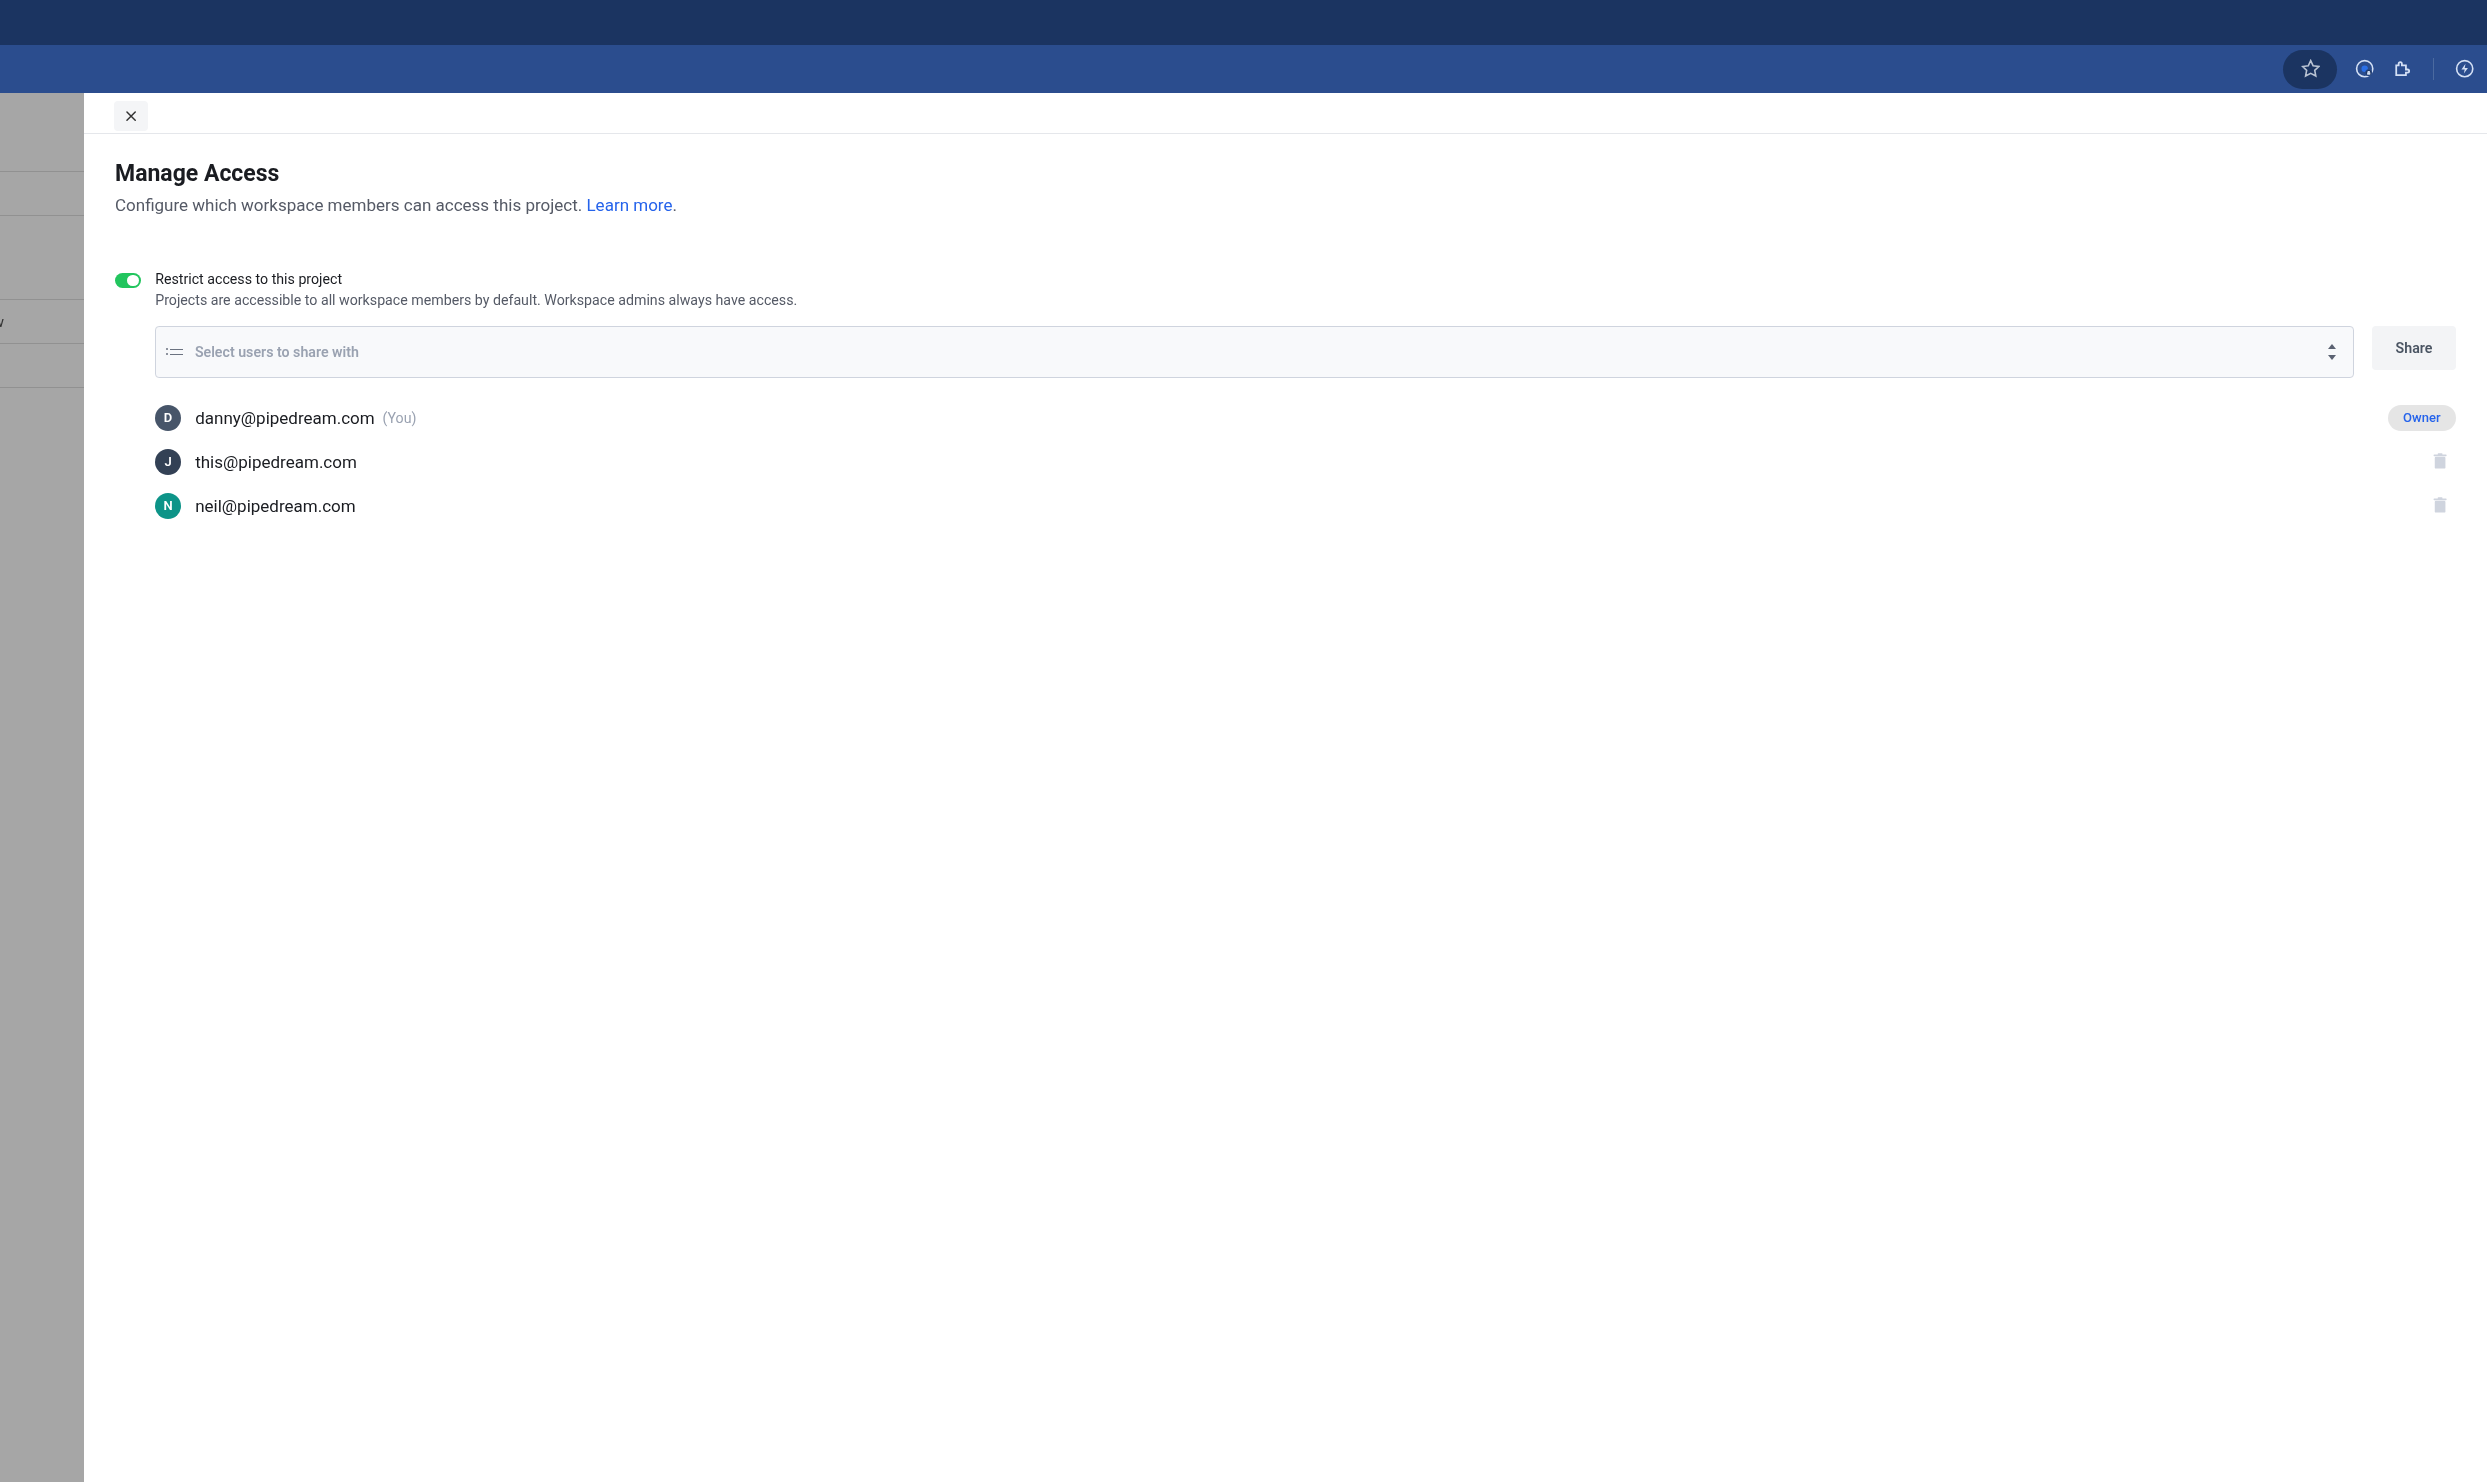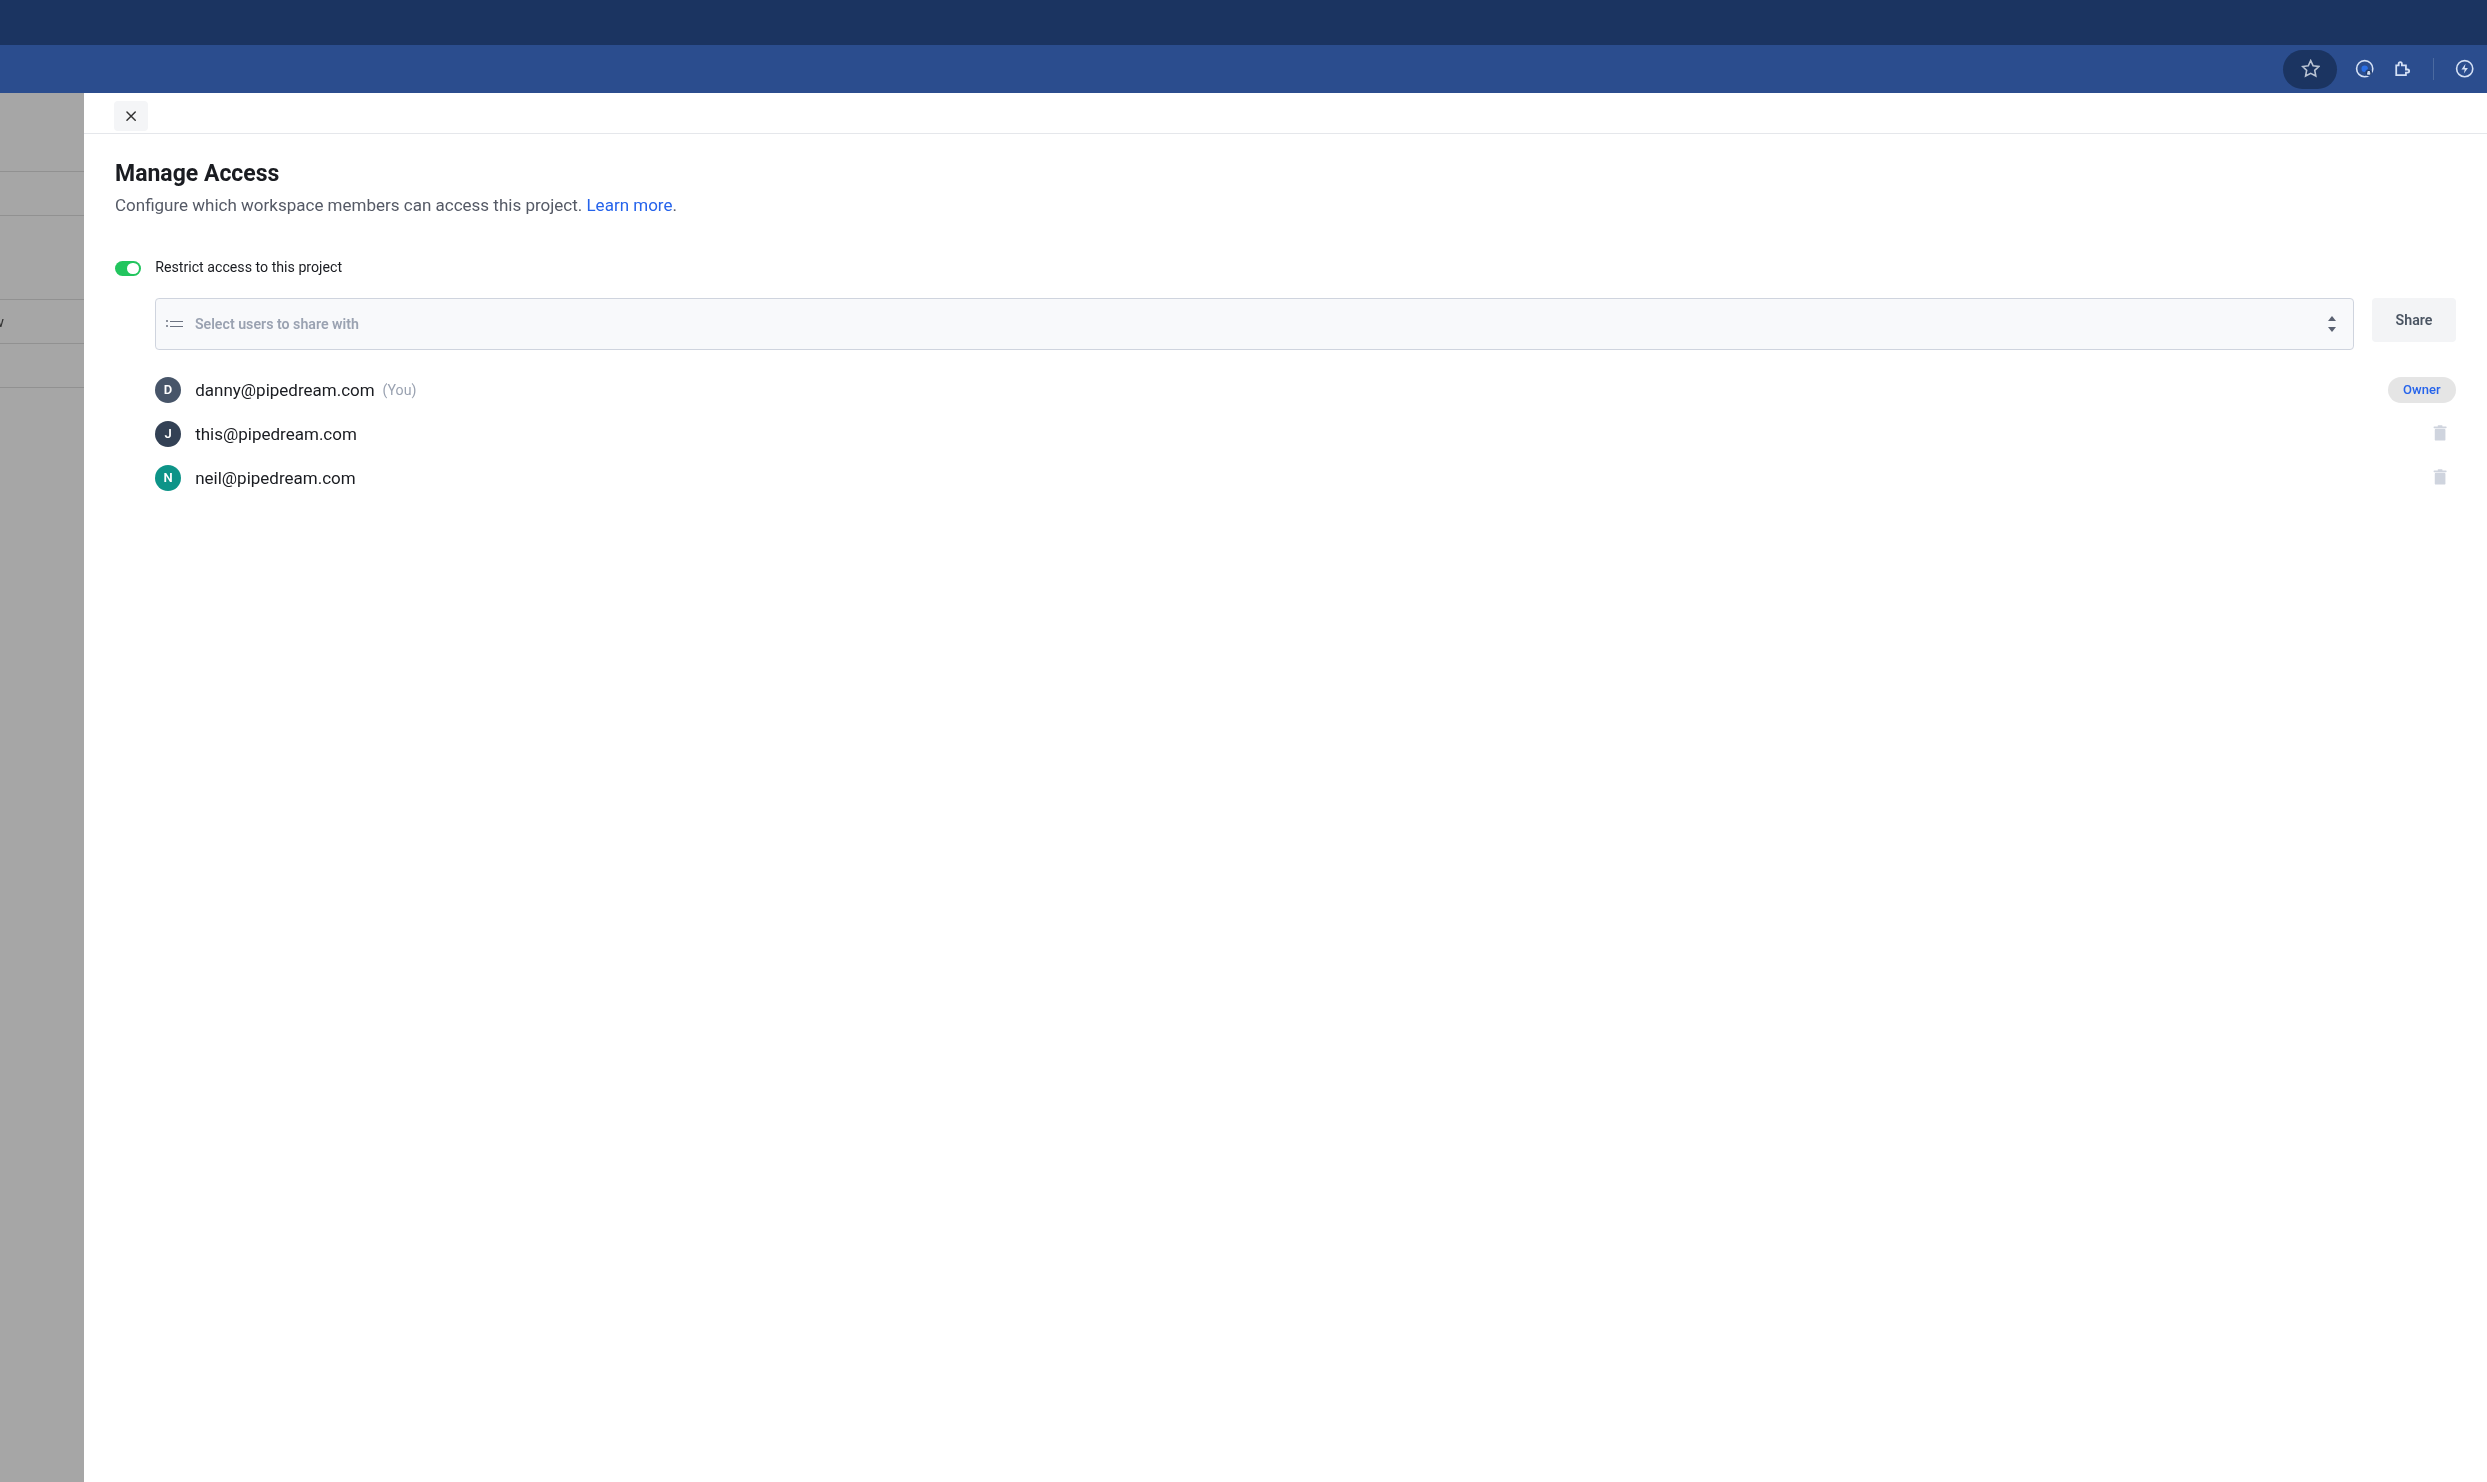--- a/index.html
+++ b/index.html
@@ -124,21 +124,21 @@
   margin-bottom: 7.8px;
 }
 
 .subtitle {
   font-size: 17px;
   color: #555a66;
 }
 .subtitle a { color: #2563eb; text-decoration: none; }
 
 .restrict-block {
-  margin-top: 44px;
+  margin-top: 56px;
   display: flex;
   align-items: flex-start;
   gap: 14.2px;
 }
 
 .toggle {
   width: 26px;
   height: 15.5px;
   background: #22c55e;
   border-radius: 9px;
@@ -379,20 +379,21 @@
       <p class="subtitle">
         <span>Configure which workspace members can access this project. </span><a href="#">Learn more</a><span>.</span>
       </p>
 
       <div class="restrict-block">
         <div class="toggle">
           <div class="toggle-knob"></div>
         </div>
         <div class="restrict-texts">
           <div class="restrict-label">Restrict access to this project</div>
+          <div class="restrict-desc">Projects are accessible to all workspace members by default. Workspace admins always have access.</div>
         </div>
       </div>
 
       <div class="share-row">
         <div class="select-users">
           <span class="select-users-icon">
             <span class="select-users-dot1"></span>
             <span class="select-users-dot2"></span>
           </span>
           <span class="select-users-placeholder">Select users to share with</span>

